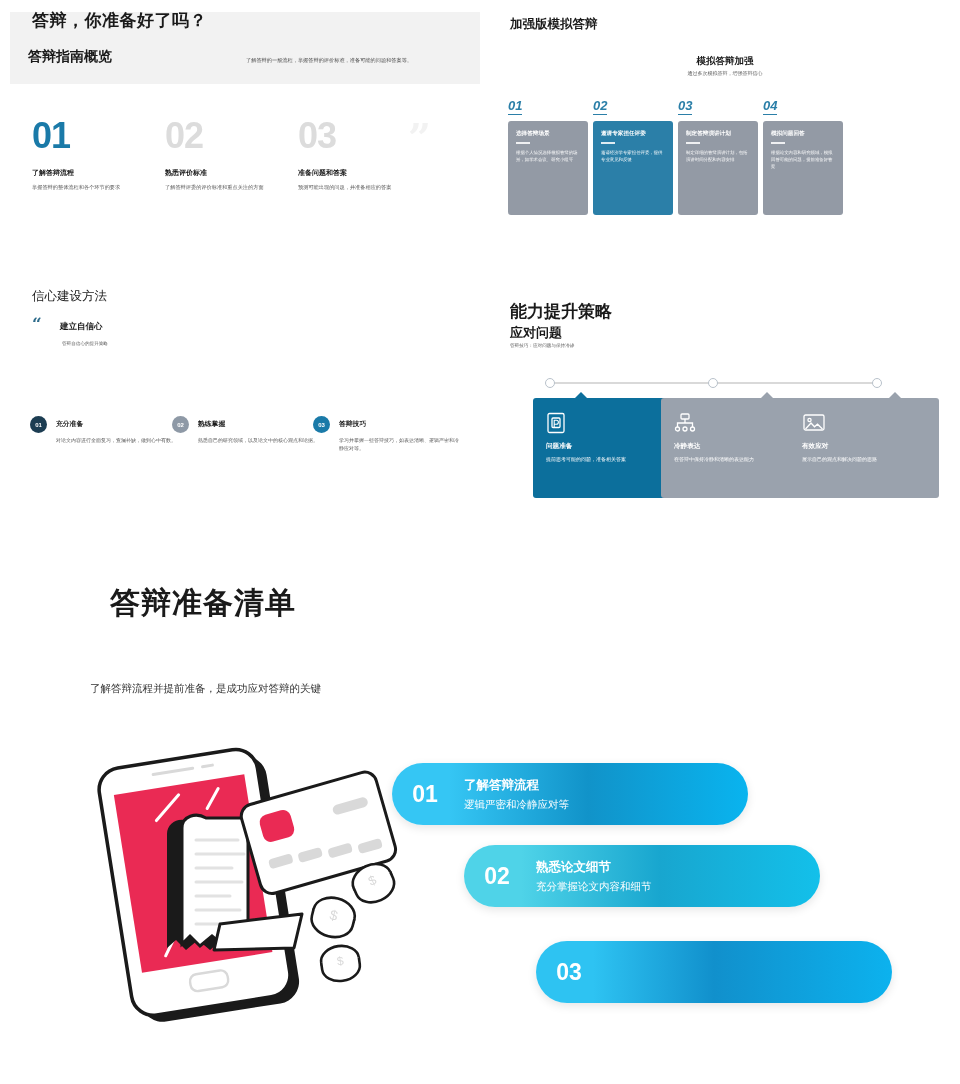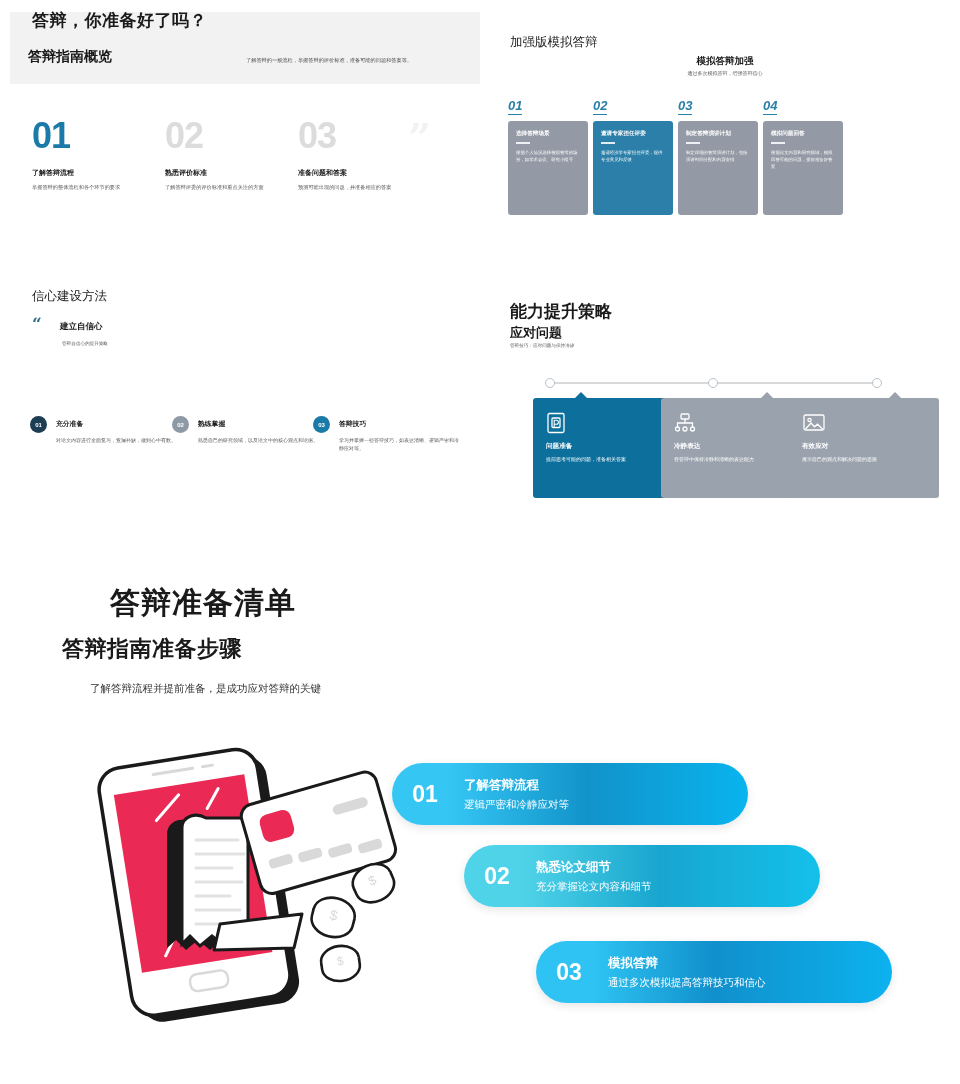--- a/index.html
+++ b/index.html
@@ -23,21 +23,21 @@
   .bignum{font-size:36px;font-weight:bold;line-height:1;letter-spacing:-1px;}
   .numblock{position:absolute;top:118px;width:130px;}
   .numblock .nt{font-size:7px;font-weight:bold;color:#1a1a1a;margin-top:14px;}
   .numblock .nd{font-size:5.2px;line-height:1.55;color:#595959;margin-top:5px;width:118px;}
   #nb1{left:32px;} #nb1 .bignum{color:#1a7aa8;}
   #nb2{left:165px;} #nb2 .bignum{color:#dcdcdc;}
   #nb3{left:298px;} #nb3 .bignum{color:#dcdcdc;}
   #tl-quote{left:408px;top:122px;font-size:40px;line-height:.8;color:#f2f2f2;font-weight:bold;font-family:"DejaVu Serif",serif;}
 
   
-  #tr-title{left:510px;top:34px;font-size:12.5px;font-weight:normal;color:#1a1a1a;text-align:center;}
+  #tr-title{left:510px;top:16px;font-size:12.5px;font-weight:bold;color:#1a1a1a;text-align:center;}
   #tr-sub{left:510px;top:55px;width:430px;text-align:center;font-size:9.5px;font-weight:bold;color:#1a1a1a;}
   #tr-subdesc{left:510px;top:70px;width:430px;text-align:center;font-size:5px;color:#595959;}
   #cards5{left:508px;top:96px;width:434px;display:flex;gap:5px;}
   .c5{width:80px;}
   .c5 .idx{font-size:13px;font-weight:bold;font-style:italic;color:#2b7fa8;border-bottom:1.4px solid #2b7fa8;display:inline-block;padding-bottom:1px;margin-bottom:6px;}
   .c5 .body{height:94px;border-radius:3px;padding:9px 8px;box-sizing:border-box;color:#ffffff;}
   .c5.grey .body{background:#939aa5;}
   .c5.blue .body{background:#2b7fa8;}
   .c5 .ct{font-size:5.6px;font-weight:bold;line-height:1.3;}
   .c5 .rule{width:14px;height:1.4px;background:#ffffff;opacity:.85;margin:5px 0 5px;}
@@ -220,21 +220,20 @@
         <rect x="2" y="3" width="20" height="15" rx="1.5"></rect>
         <circle cx="7.5" cy="8" r="1.6"></circle>
         <path d="M3.5 17l5.5-6 3.5 3.8 3-2.6 5 4.8"></path>
       </svg>
     </div>
     <div class="ct">有效应对</div>
     <div class="cd">展示自己的观点和解决问题的思路</div>
   </div>
 
   <div class="abs" id="bt-h1">答辩准备清单</div>
-  <div class="abs" id="bt-h2">答辩指南准备步骤</div>
   <div class="abs" id="bt-desc">了解答辩流程并提前准备，是成功应对答辩的关键</div>
 
   <div class="abs" style="left:72px;top:728px;">
     <svg width="340" height="320" viewBox="0 0 340 320">
       <g transform="rotate(-9 170 160)">
         <rect x="52" y="30" width="160" height="250" rx="22" fill="#1a1a1a"></rect>
         <rect x="44" y="22" width="160" height="250" rx="22" fill="#ffffff" stroke="#1a1a1a" stroke-width="3.5"></rect>
         <rect x="58" y="48" width="132" height="180" fill="#ea2a54"></rect>
         <line x1="100" y1="34" x2="140" y2="34" stroke="#d9d9d9" stroke-width="3" stroke-linecap="round"></line>
         <line x1="150" y1="34" x2="160" y2="34" stroke="#d9d9d9" stroke-width="3" stroke-linecap="round"></line>
@@ -298,19 +297,15 @@
   </div>
   <div class="pill" id="p2">
     <div class="pnum">02</div>
     <div class="ptxt">
       <div class="pt">熟悉论文细节</div>
       <div class="pd">充分掌握论文内容和细节</div>
     </div>
   </div>
   <div class="pill" id="p3">
     <div class="pnum">03</div>
-    <div class="ptxt">
-      <div class="pt">模拟答辩</div>
-      <div class="pd">通过多次模拟提高答辩技巧和信心</div>
-    </div>
   </div>
 
 </div>
 
 </body></html>

